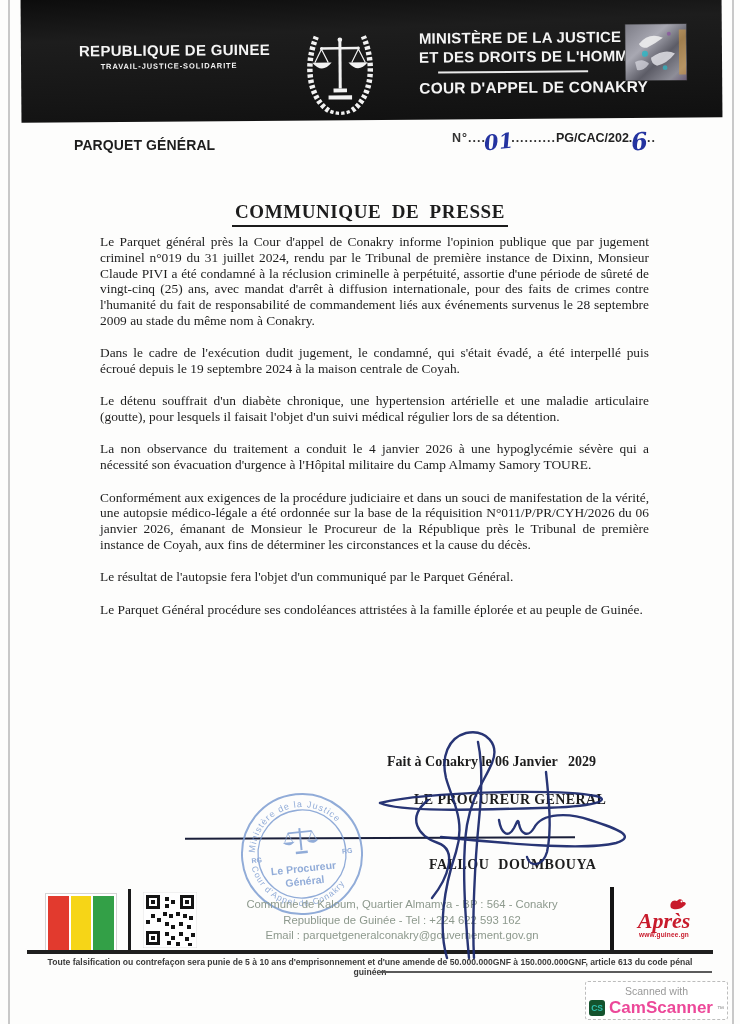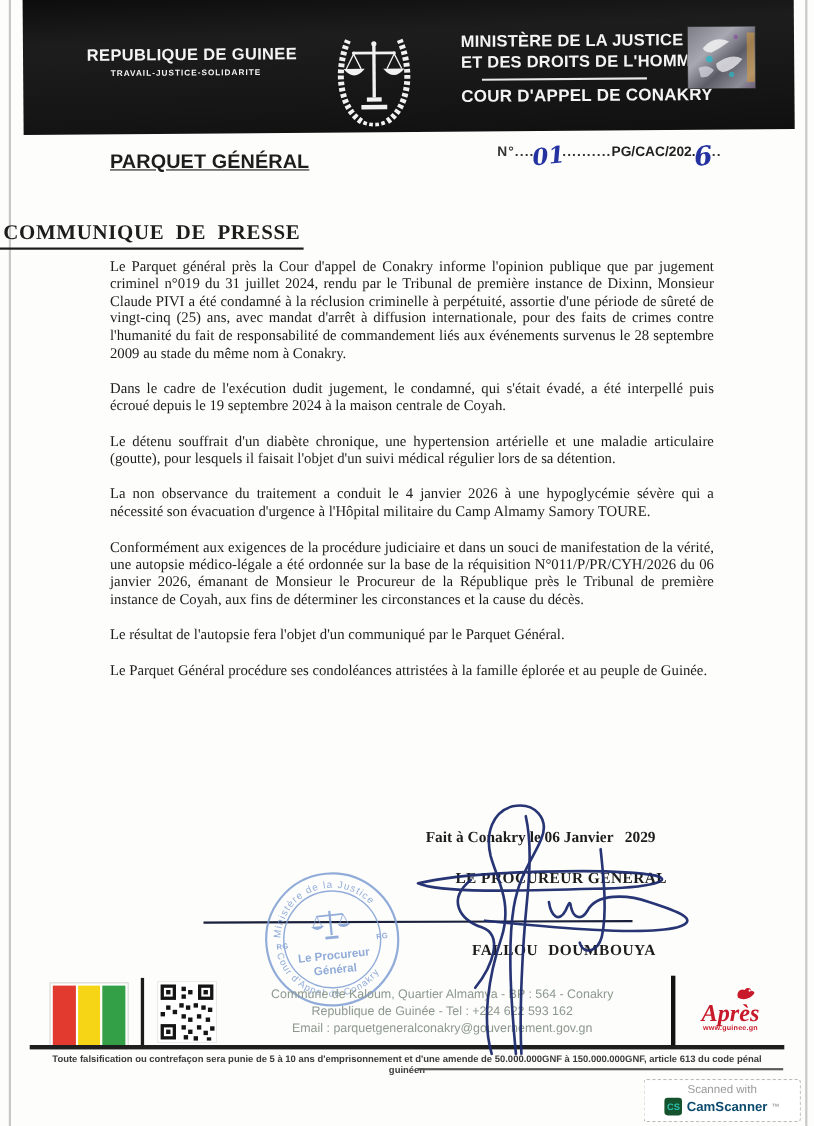--- a/index.html
+++ b/index.html
@@ -19,31 +19,31 @@
   .emblem{position:absolute;left:277px;top:26px;}
   .min-block{position:absolute;left:398px;top:34px;width:188px;text-align:center;}
   .min-line{font-size:15px;font-weight:bold;letter-spacing:.2px;line-height:18.5px;white-space:nowrap;}
   .min-divider{width:150px;height:2px;background:#e9e9e9;margin:5px auto 6px;}
   .court-line{font-size:15.5px;font-weight:bold;letter-spacing:.2px;white-space:nowrap;}
   .hologram{position:absolute;left:604px;top:30px;width:62px;height:57px;}
 
   
   .ref-row{position:absolute;left:0;top:130px;width:740px;height:36px;
            font-family:"Liberation Sans","DejaVu Sans",sans-serif;}
-  .office{position:absolute;left:100px;top:7px;font-size:18px;font-weight:bold;letter-spacing:.1px;text-decoration:underline;}
+  .office{position:absolute;left:74px;top:7px;font-size:14px;font-weight:bold;letter-spacing:.1px;}
   .refnum{position:absolute;left:452px;top:0;font-size:12.5px;font-weight:bold;color:#222;
           white-space:nowrap;display:flex;align-items:center;}
   .refnum .dots{letter-spacing:1px;font-weight:bold;color:#333;}
   .hand{font-family:"DejaVu Serif",serif;font-style:italic;font-weight:bold;color:#2433a0;
         display:inline-block;transform:rotate(-6deg);line-height:1;}
   .hand.num{font-size:21px;margin:0 -2px -6px -2px;}
   .hand.year{font-size:24px;margin:0 -1px -8px -1px;}
 
   
-  .title-wrap{position:absolute;left:0;top:201px;width:740px;}
+  .title-wrap{position:absolute;left:0;top:201px;width:740px;text-align:center;}
   .doc-title{display:inline-block;font-size:19px;font-weight:bold;letter-spacing:.6px;word-spacing:5px;
              border-bottom:2.5px solid #1c1c1c;padding:0 3px 2px;}
 
   
   .body-text{position:absolute;left:100px;top:234px;width:549px;}
   .body-text p{margin:0 0 16.5px 0;font-size:13.4px;line-height:15.8px;text-align:justify;}
 
   
   .dateline{position:absolute;left:387px;top:754px;font-size:14px;font-weight:bold;white-space:pre-wrap;}
   .sig-role{position:absolute;left:414px;top:792px;font-size:14px;font-weight:bold;letter-spacing:.4px;}
@@ -76,21 +76,21 @@
   .disc-underline{position:absolute;left:380px;top:971px;width:332px;height:1.5px;background:#5a5a5a;}
 
   
   .cam-badge{position:absolute;left:585px;top:981px;width:143px;height:39px;background:#fff;
              border:1.5px dashed #bdbdbd;border-radius:3px;box-sizing:border-box;
              font-family:"Liberation Sans","DejaVu Sans",sans-serif;text-align:center;z-index:8;}
   .cam-line1{font-size:10.5px;color:#999;margin-top:3px;}
   .cam-row{display:flex;align-items:center;justify-content:center;gap:4px;margin-top:1px;}
   .cs-logo{width:16px;height:16px;background:#14532d;border-radius:3px;color:#2fbfae;
            font-size:8.5px;font-weight:bold;line-height:16px;}
-  .cam-name{font-size:12px;font-weight:bold;color:#0c4a6e;}
+  .cam-name{font-size:17px;font-weight:bold;color:#ec4899;}
   .cam-tm{font-size:7px;color:#8a8a8a;vertical-align:top;}
 </style>
 </head>
 <body>
 
 <div class="page">
   <div class="scan-edge left"></div>
   <div class="scan-edge right"></div>
 
   <header class="banner">

